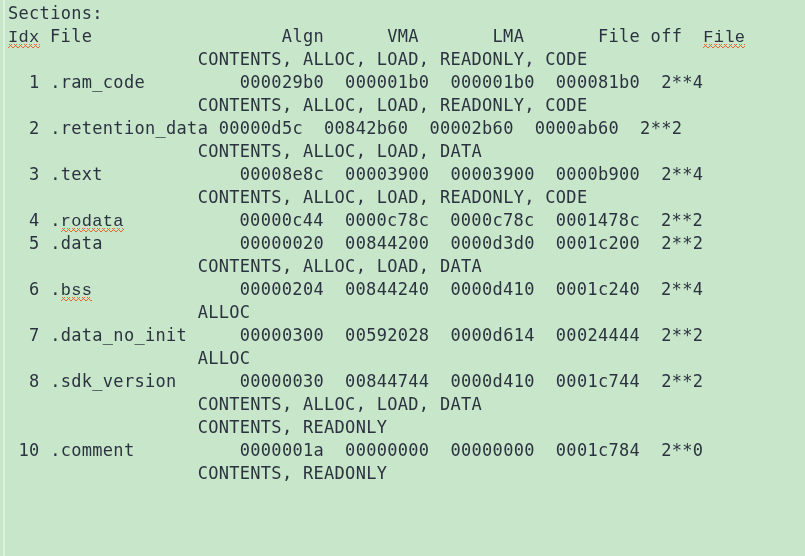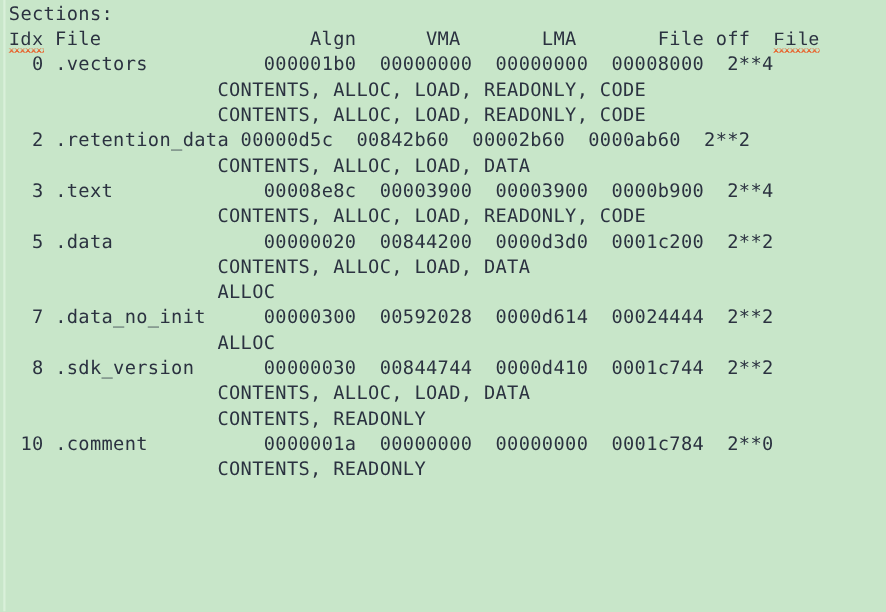--- a/index.html
+++ b/index.html
@@ -96,35 +96,37 @@
 <div id="page">
 
   <div id="margin-rule"></div>
 
   <div id="listing">
 
     <span class="line">Sections:</span>
 
     <span class="line"><span class="sp wavy">Idx</span><span> </span><span>File</span><span>                  </span><span>Algn</span><span>      </span><span>VMA</span><span>       </span><span>LMA</span><span>       </span><span>File off</span><span>  </span><span class="sp wavy">File</span></span>
 
-    <span class="line">  0 .vectors          000001b0  00000000  00000000  00008000  2**4</span>
     <span class="line">                  CONTENTS, ALLOC, LOAD, READONLY, CODE</span>
 
+    <span class="line">  1 .ram_code         000029b0  000001b0  000001b0  000081b0  2**4</span>
     <span class="line">                  CONTENTS, ALLOC, LOAD, READONLY, CODE</span>
 
     <span class="line">  2 .retention_data 00000d5c  00842b60  00002b60  0000ab60  2**2</span>
     <span class="line">                  CONTENTS, ALLOC, LOAD, DATA</span>
 
     <span class="line">  3 .text             00008e8c  00003900  00003900  0000b900  2**4</span>
     <span class="line">                  CONTENTS, ALLOC, LOAD, READONLY, CODE</span>
 
+    <span class="line"><span>  4 </span><span>.</span><span class="sp wavy">rodata</span><span>           00000c44  0000c78c  0000c78c  0001478c  2**2</span></span>
 
     <span class="line">  5 .data             00000020  00844200  0000d3d0  0001c200  2**2</span>
     <span class="line">                  CONTENTS, ALLOC, LOAD, DATA</span>
 
+    <span class="line"><span>  6 </span><span>.</span><span class="sp wavy">bss</span><span>              00000204  00844240  0000d410  0001c240  2**4</span></span>
     <span class="line">                  ALLOC</span>
 
     <span class="line">  7 .data_no_init     00000300  00592028  0000d614  00024444  2**2</span>
     <span class="line">                  ALLOC</span>
 
     <span class="line">  8 .sdk_version      00000030  00844744  0000d410  0001c744  2**2</span>
     <span class="line">                  CONTENTS, ALLOC, LOAD, DATA</span>
 
     <span class="line">                  CONTENTS, READONLY</span>
 

